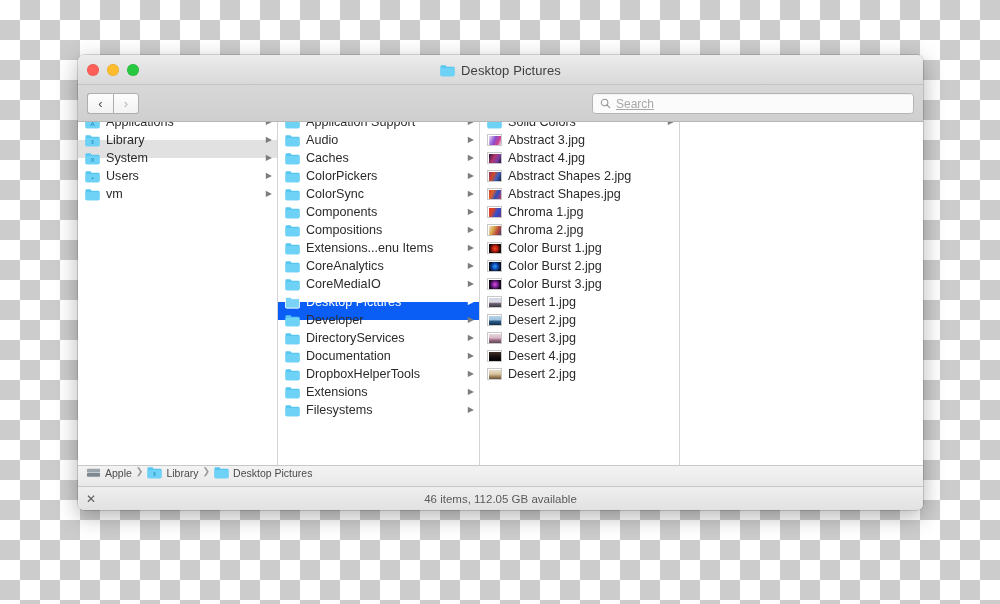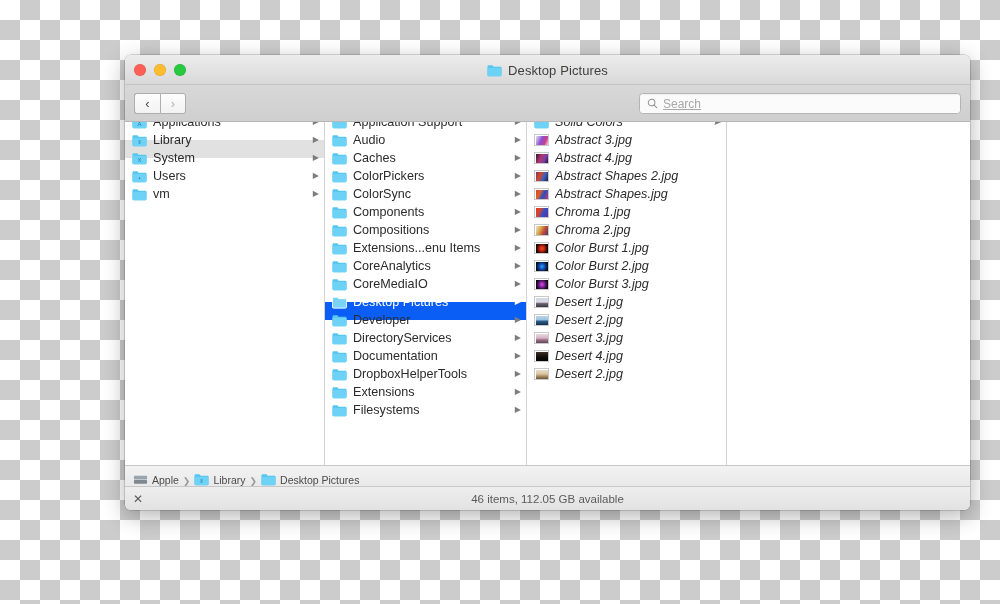--- a/index.html
+++ b/index.html
@@ -28,21 +28,20 @@
     left: 78px;
     top: 55px;
     width: 845px;
     height: 455px;
     background: #ffffff;
     border-radius: 6px;
     box-shadow: 0 6px 22px rgba(0,0,0,0.30), 0 0 0 0.5px rgba(0,0,0,0.28);
     overflow: hidden;
     display: flex;
     flex-direction: column;
-    margin-left: 47px;
   }
 
   
   .titlebar {
     height: 30px;
     background: linear-gradient(to bottom, #ececec 0%, #d9d9d9 100%);
     border-bottom: 0.5px solid #c3c3c3;
     position: relative;
     flex: 0 0 auto;
   }
@@ -130,21 +129,21 @@
   }
   .col {
     height: 100%;
     overflow: hidden;
     border-right: 0.5px solid #d4d4d4;
     position: relative;
     background: #fff;
   }
   .col.c1 { width: 200px; }
   .col.c2 { width: 202px; }
-  .col.c3 { width: 200px; font-style: italic; }
+  .col.c3 { width: 200px; }
   .col.c4 { flex: 1 1 auto; border-right: none; }
 
   .row {
     height: 15px;
     display: flex;
     align-items: center;
     padding: 0 5px 18px 7px;
     gap: 6px;
     font-size: 12.6px;
     color: #2b2b2b;
@@ -178,21 +177,21 @@
     display: block;
     width: 100%; height: 100%;
   }
 
   
   .pathbar {
     height: 21px;
     background: linear-gradient(to bottom, #f3f3f3, #e9e9e9);
     border-top: 0.5px solid #c8c8c8;
     display: flex;
-    align-items: flex-end;
+    align-items: flex-start;
     padding: 0 8px;
     gap: 4px;
     font-size: 10.5px;
     color: #4a4a4a;
     flex: 0 0 auto;
   }
   .crumb { display: flex; align-items: center; gap: 4px; }
   .sep { color: #9a9a9a; font-size: 9px; }
 
   

